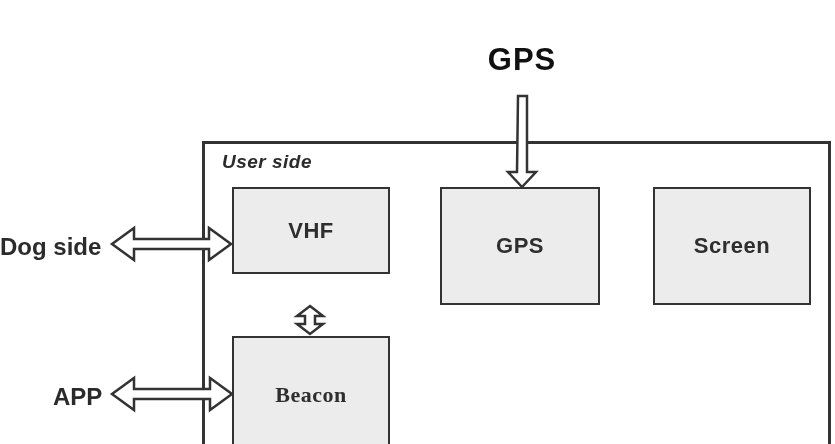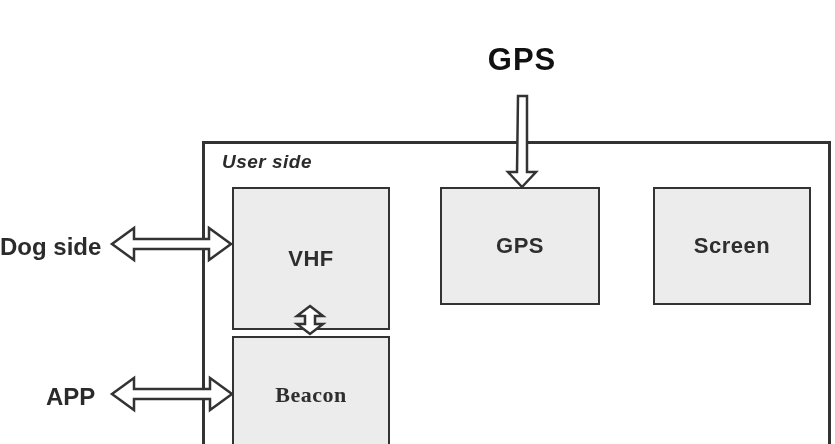--- a/index.html
+++ b/index.html
@@ -52,33 +52,33 @@
     border: 2px solid #333333;
     display: flex;
     align-items: center;
     justify-content: center;
     font-size: 22px;
     font-weight: bold;
     color: #2e2e2e;
     letter-spacing: 0.5px;
     box-sizing: border-box;
   }
-  .node-vhf    { left: 232px; top: 143px; width: 158px; height: 143px; }
+  .node-vhf    { left: 232px; top: 143px; width: 158px; height: 87px; }
   .node-gps    { left: 440px; top: 143px; width: 160px; height: 118px; }
   .node-screen { left: 653px; top: 143px; width: 158px; height: 118px; }
   .node-beacon { left: 232px; top: 292px; width: 158px; height: 118px; font-family: Liberation Serif, serif; }
   .node-keys   { left: 652px; top: 292px; width: 158px; height: 118px; }
   .ext-label {
     position: absolute;
     font-size: 24px;
     font-weight: bold;
     color: #2b2b2b;
   }
   .ext-dog { left: 0px;  top: 189px; }
-  .ext-app { left: 46px; top: 339px; }
+  .ext-app { left: 53px; top: 339px; }
   .arrow-layer {
     position: absolute;
     left: 0;
     top: 0;
     width: 835px;
     height: 444px;
     pointer-events: none;
   }
   .arrow-layer polygon {
     fill: #ffffff;

